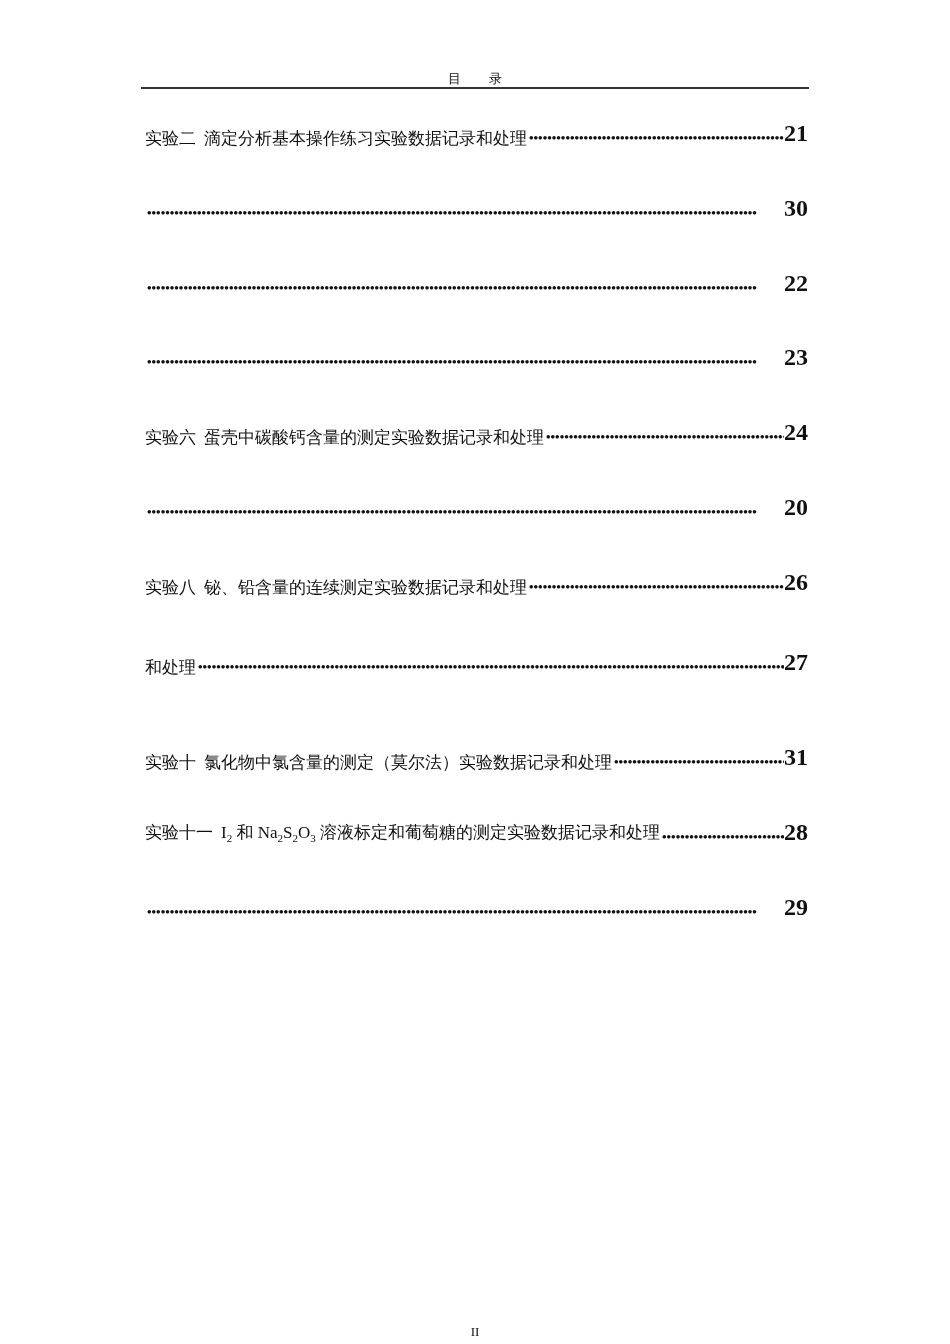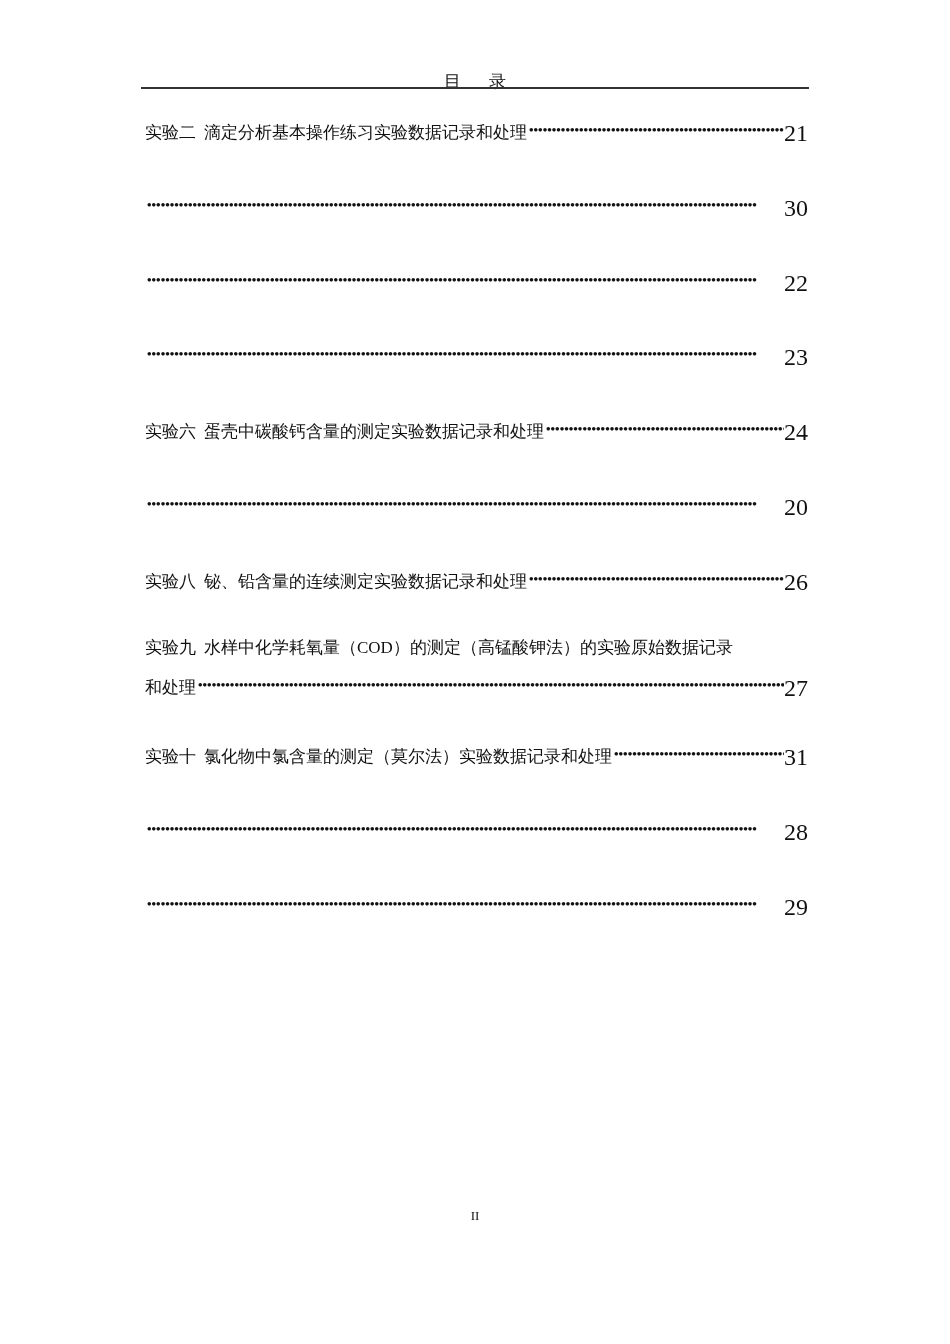--- a/index.html
+++ b/index.html
@@ -1,31 +1,31 @@
 <!DOCTYPE html>
 <html><head>
   <meta charset="utf-8">
   <style>
     html, body { margin: 0; padding: 0; background: #ffffff; }
     body { width: 950px; height: 1344px; position: relative; overflow: hidden;
            font-family: "Liberation Serif", "DejaVu Serif", serif; color: #111; }
     .header-title { position: absolute; top: 70px; left: 0; width: 950px; text-align: center;
-                    font-size: 17px; letter-spacing: 28px; padding-left: 28px; box-sizing: border-box; }
+                    font-size: 13px; letter-spacing: 28px; padding-left: 28px; box-sizing: border-box; }
     .header-rule { position: absolute; top: 87px; left: 141px; width: 668px; height: 2px; background: #333; }
     .toc-entry { position: absolute; left: 145px; width: 663px; font-size: 17px; line-height: 26px; }
-    .toc-line { display: flex; white-space: nowrap; }
+    .toc-line { display: flex; align-items: flex-end; white-space: nowrap; }
     .toc-label { flex: 0 0 auto; }
     .toc-label .num-prefix { margin-right: 8px; }
     .toc-dots { flex: 1 1 auto; overflow: hidden; font-weight: bold; font-size: 13px;
                 letter-spacing: 0px; line-height: 20px; margin-left: 2px; padding-bottom: 4px; }
     .toc-dots::before { content: "••••••••••••••••••••••••••••••••••••••••••••••••••••••••••••••••••••••••••••••••••••••••••••••••••••••••••••••••••••••••••••••••••••••"; }
-    .toc-page { flex: 0 0 auto; font-weight: normal; font-size: 24px; line-height: 26px; padding-bottom: 6px; }
+    .toc-page { flex: 0 0 auto; font-weight: bold; font-size: 24px; line-height: 26px; padding-bottom: 6px; }
     .toc-first { white-space: nowrap; }
     sub { font-size: 11px; vertical-align: -4px; }
-    .footer-page { position: absolute; top: 1208px; left: 0; width: 950px; text-align: center; font-size: 13px; }
+    .footer-page { position: absolute; top: 1324px; left: 0; width: 950px; text-align: center; font-size: 13px; }
   </style>
 </head>
 <body>
 
 <div class="header-title">目录</div>
 <div class="header-rule"></div>
 
 <div class="toc-entry" style="top:120px">
   <div class="toc-line">
     <span class="toc-label"><span class="num-prefix">实验二</span><span>滴定分析基本操作练习实验数据记录和处理</span></span>
@@ -72,38 +72,38 @@
 
 <div class="toc-entry" style="top:569px">
   <div class="toc-line">
     <span class="toc-label"><span class="num-prefix">实验八</span><span>铋、铅含量的连续测定实验数据记录和处理</span></span>
     <span class="toc-dots"></span>
     <span class="toc-page">26</span>
   </div>
 </div>
 
 <div class="toc-entry" style="top:635px">
-  <div class="toc-first"><span class="num-prefix" style="margin-right:8px">实验九</span><span>水样中化学耗氧量（COD）的测定（高锰酸钾法）的实验原始数据记录</span></div>
   <div class="toc-line" style="margin-top:14px">
     <span class="toc-label">和处理</span>
     <span class="toc-dots"></span>
     <span class="toc-page">27</span>
   </div>
 </div>
 
 <div class="toc-entry" style="top:744px">
   <div class="toc-line">
     <span class="toc-label"><span class="num-prefix">实验十</span><span>氯化物中氯含量的测定（莫尔法）实验数据记录和处理 </span></span>
     <span class="toc-dots"></span>
     <span class="toc-page">31</span>
   </div>
 </div>
 
 <div class="toc-entry" style="top:819px">
   <div class="toc-line">
+    <span class="toc-label"><span class="num-prefix">实验十一</span><span><span>I</span><sub>2</sub><span> 和 Na</span><sub>2</sub><span>S</span><sub>2</sub><span>O</span><sub>3</sub><span> 溶液标定和葡萄糖的测定实验数据记录和处理 </span></span></span>
     <span class="toc-dots"></span>
     <span class="toc-page">28</span>
   </div>
 </div>
 
 <div class="toc-entry" style="top:894px">
   <div class="toc-line">
     <span class="toc-dots"></span>
     <span class="toc-page">29</span>
   </div>

